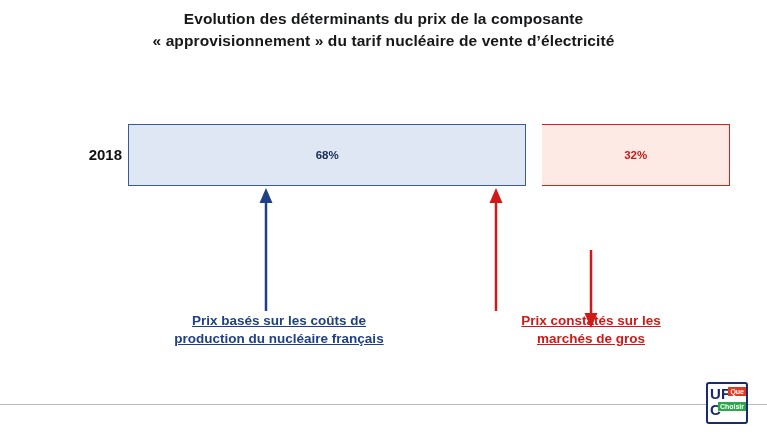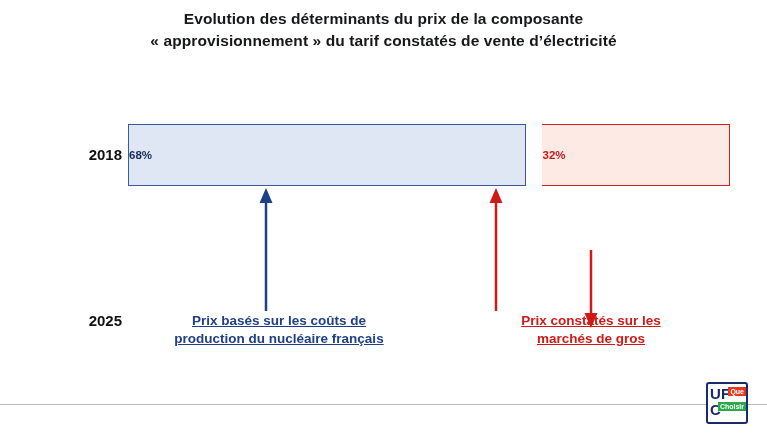--- a/index.html
+++ b/index.html
@@ -78,21 +78,21 @@
     width: 602px;
     height: 62px;
     display: flex;
   }
 
   .seg {
     height: 100%;
     box-sizing: border-box;
     display: flex;
     align-items: center;
-    justify-content: flex-start;
+    justify-content: center;
     font-size: 11.5px;
     font-weight: bold;
   }
   .seg-blue {
     background: #dfe7f4;
     border: 1px solid #3b5a9b;
     color: #152b53;
   }
   .seg-red {
     background: #fdeae4;
@@ -210,39 +210,38 @@
     line-height: 1;
   }
 </style>
 </head>
 <body>
 
 <div class="page">
 
   <div class="title-block">
     <div class="title-line">Evolution des déterminants du prix de la composante</div>
-    <div class="title-line">« approvisionnement » du tarif constatés de vente d’électricité</div>
+    <div class="title-line">« approvisionnement » du tarif nucléaire de vente d’électricité</div>
   </div>
 
   <div class="chart">
 
     <div class="row row-2018">
       <div class="row-label">2018</div>
       <div class="bar">
         <div class="seg seg-blue" style="width:68%;">
           <span>68%</span>
         </div>
         <div class="seg seg-red" style="width:32%;margin-left:16px;">
           <span>32%</span>
         </div>
       </div>
     </div>
 
     <div class="row row-2025">
-      <div class="row-label">2025</div>
     </div>
 
     <svg class="arrow" style="left:230px; top:86px; width:40px; height:125px;" viewBox="0 0 40 125">
       <line x1="20" y1="125" x2="20" y2="14" stroke="#1f3f86" stroke-width="2.5"></line>
       <polygon points="20,2 13.5,17 26.5,17" fill="#1f3f86"></polygon>
     </svg>
 
     <svg class="arrow" style="left:460px; top:86px; width:40px; height:125px;" viewBox="0 0 40 125">
       <line x1="20" y1="125" x2="20" y2="14" stroke="#cf1a17" stroke-width="2.5"></line>
       <polygon points="20,2 13.5,17 26.5,17" fill="#cf1a17"></polygon>

